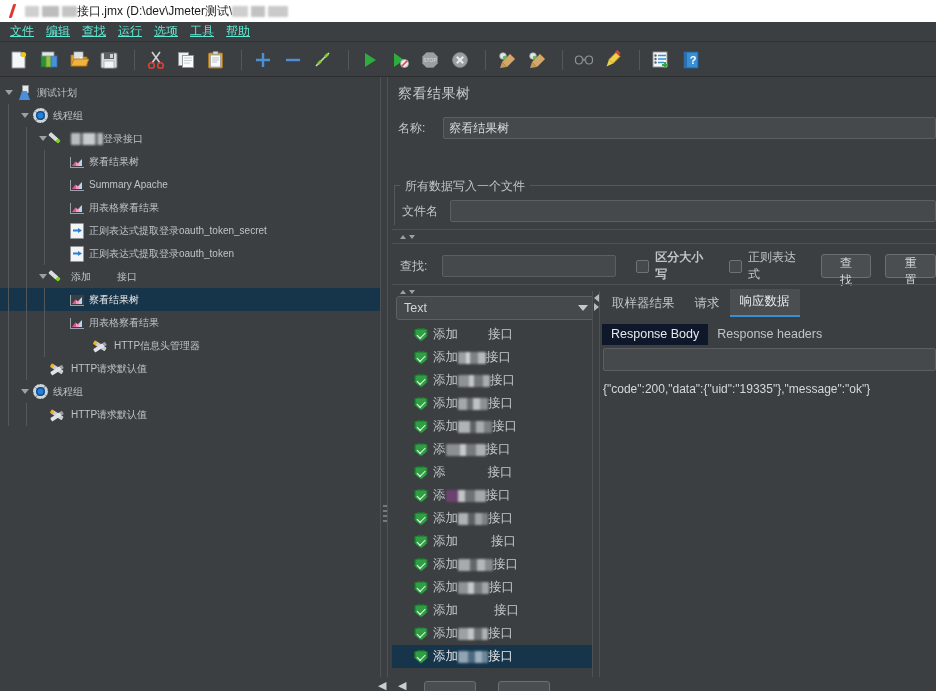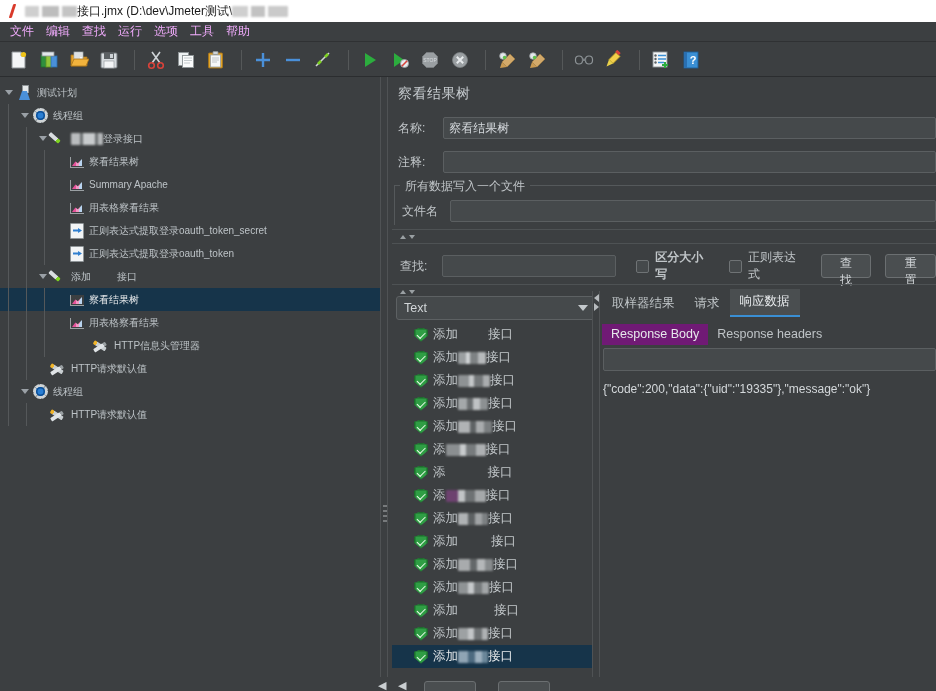--- a/index.html
+++ b/index.html
@@ -47,22 +47,22 @@
 
   
   .menubar {
     position: absolute; top: 22px; left: 0; width: 936px; height: 20px;
     background: #3c3f41;
     display: flex; align-items: center;
     padding-left: 4px;
     border-bottom: 1px solid #2f3133;
   }
   .menu-item {
-    font-size: 12px; color: #f0abfc;
-    padding: 2px 6px; cursor: default; white-space: nowrap;
+    font-size: 12px; color: #5eead4;
+    padding: 2px 6px; cursor: default; white-space: nowrap; text-decoration: underline;
   }
 
   
   .toolbar {
     position: absolute; top: 43px; left: 0; width: 936px; height: 34px;
     background: #3c3f41;
     display: flex; align-items: center;
     padding-left: 6px;
     border-bottom: 1px solid #2b2d2f;
   }
@@ -258,21 +258,21 @@
   .tab {
     font-size:12.5px; color:#c2c7ca; padding: 4px 10px 5px 10px;
     cursor:default; white-space:nowrap;text-align:right;
   }
   .tab.active { color:#e9ecee; background:#4a4e50; border-bottom:2px solid #3a8fd4; }
   .subtabs { position:absolute; display:flex; align-items:flex-end; height:24px; }
   .subtab {
     font-size:12.5px; color:#bfc4c7; padding:3px 9px 4px 9px; cursor:default;
     white-space:nowrap;
   }
-  .subtab.active { background:#701a75; color:#e6e9eb; }
+  .subtab.active { background:#0f172a; color:#e6e9eb; }
   .respbox {
     position:absolute; background:#45494b; border:1px solid #5b5f61; border-radius:2px;
   }
   .resptext {
     position:absolute; font-size:12px; color:#d4d8db; white-space:nowrap;
     font-family:"Liberation Sans", sans-serif;
   }
 
   .bottombar {
     position:absolute; left:0; bottom:0; height:14px;
@@ -619,26 +619,20 @@
 
     <div class="rp-title">察看结果树</div>
 
     <div class="row" style="top:40px; left:10px; right:0;">
       <span class="fld-label" style="width:46px;">名称:</span>
       <div style="width:500px;">
         <input class="txtfield" value="察看结果树" style="">
       </div>
     </div>
 
-    <div class="row" style="top:74px; left:10px; right:0;">
-      <span class="fld-label" style="width:46px;">注释:</span>
-      <div style="width:500px;">
-        <input class="txtfield" value="" style="">
-      </div>
-    </div>
 
     <div class="group-tick" style="left:6px;  top:108px; height:40px;"></div>
     <div class="group-line" style="left:6px;  top:108px; width:8px;"></div>
     <div class="group-line" style="left:110px;top:108px; right:0;"></div>
     <div class="group-title" style="left:12px; top:101px;">所有数据写入一个文件</div>
 
     <div class="row" style="top:123px; left:14px; right:0;">
       <span class="fld-label" style="width:48px;">文件名</span>
       <div style="width:490px;">
         <input class="txtfield" value="" style="">

